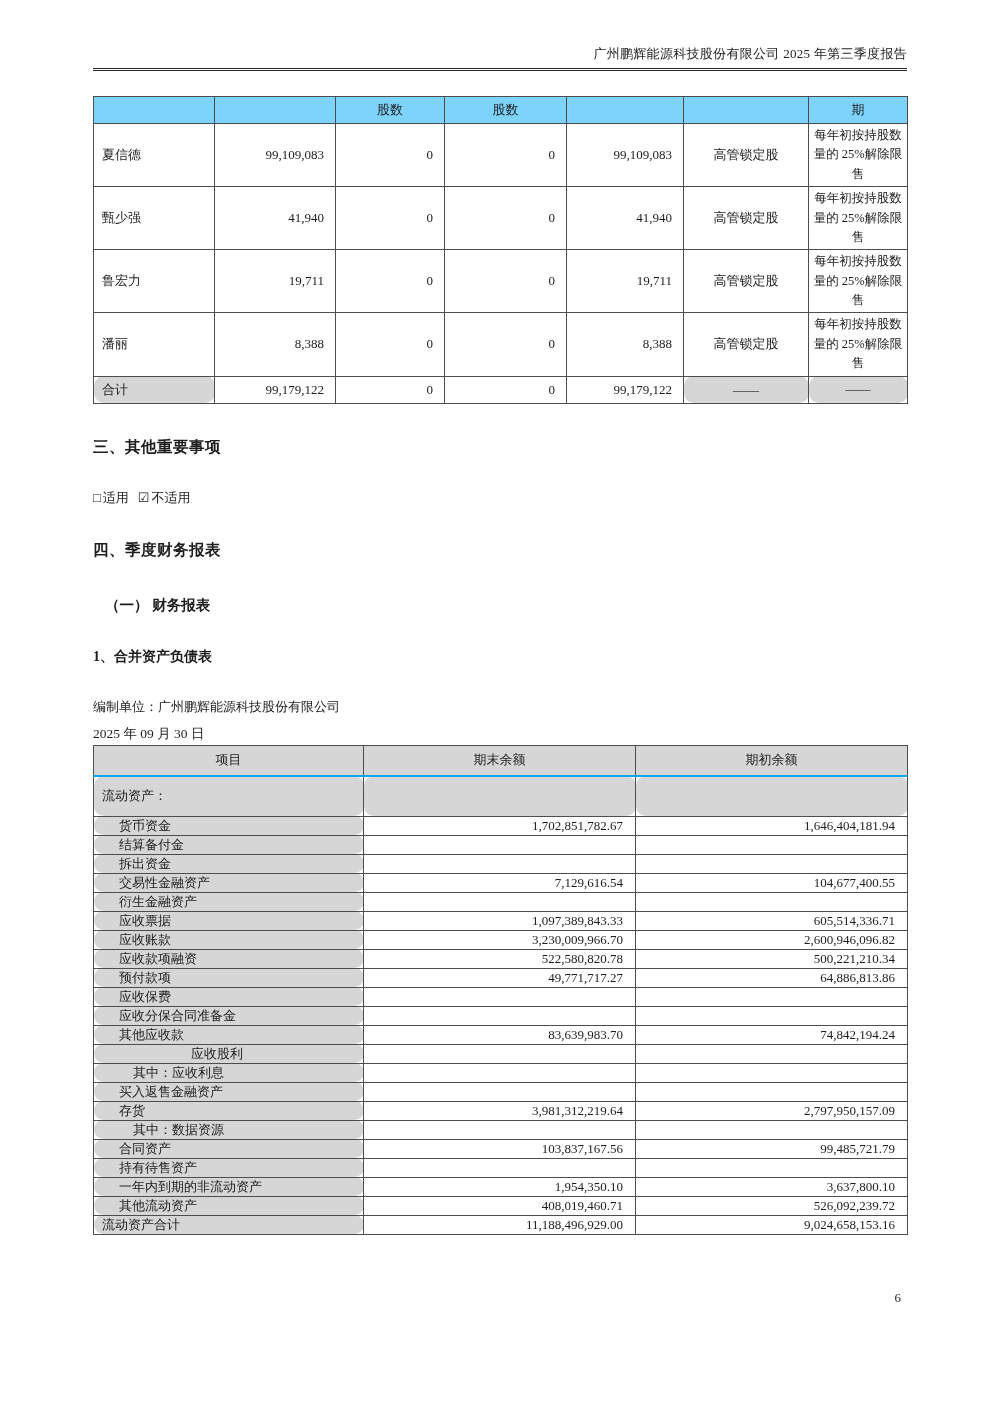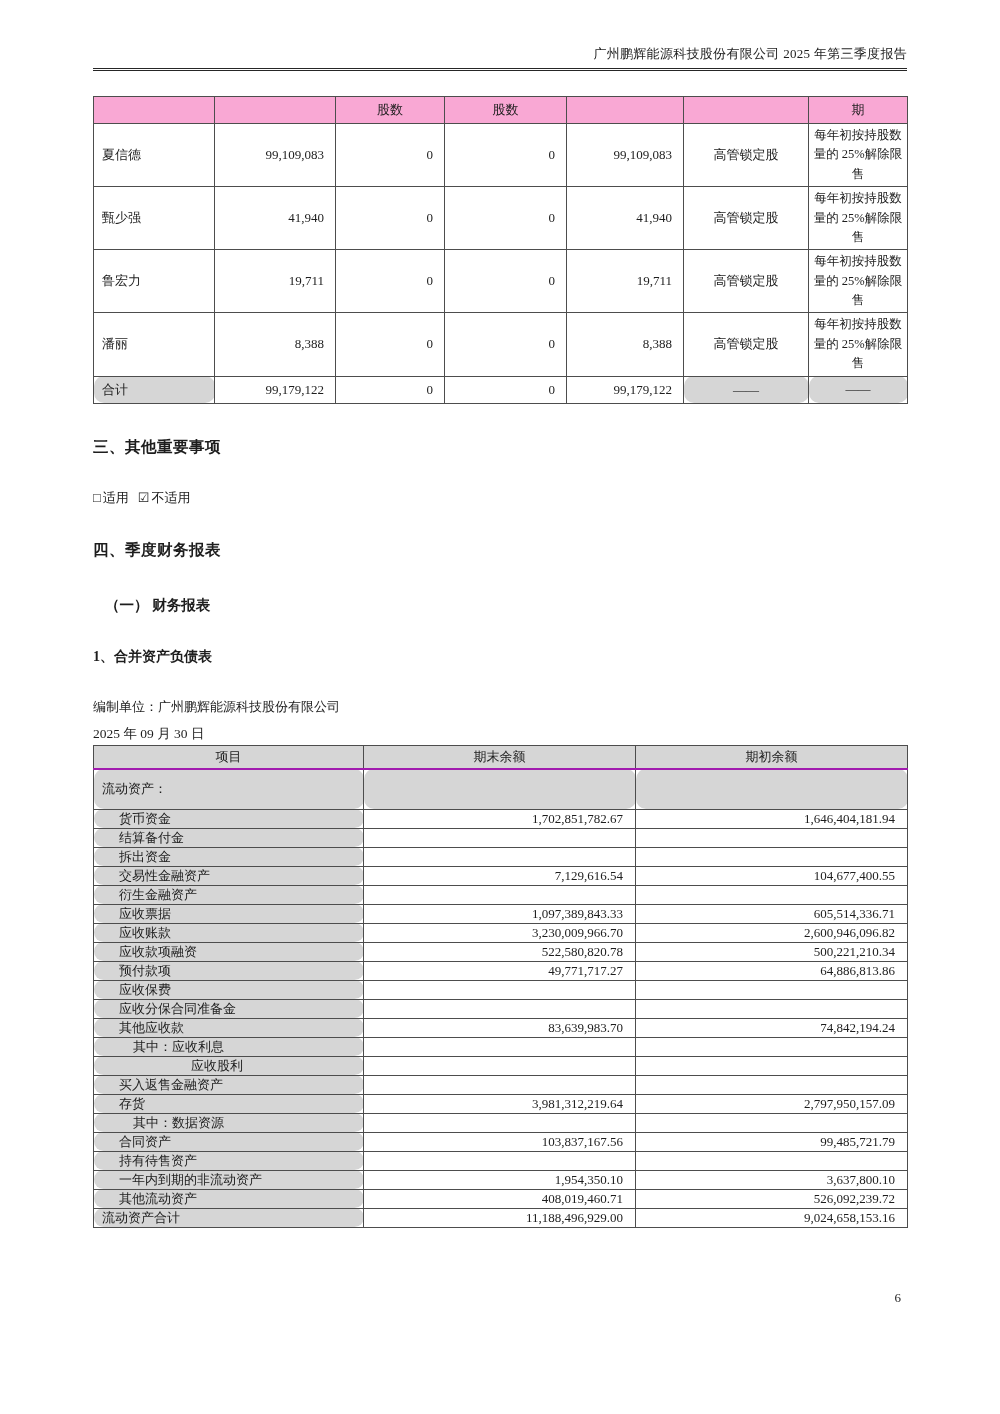--- a/index.html
+++ b/index.html
@@ -19,42 +19,42 @@
   .report-header { padding-top: 45px; text-align: right; font-size: 13px; letter-spacing: .3px; }
   .header-rule { margin-top: 5px; border-bottom: 3px double #262626; height: 0; }
 
   
   table { border-collapse: collapse; width: 100%; table-layout: fixed; }
   td, th { border: 1px solid #4d4d4d; font-weight: normal; overflow: hidden; }
   .shaded { background: #d6d6d6; border-radius: 10px; }
 
   
   .t1 { margin-top: 25px; font-size: 13px; }
-  .t1 thead th { height: 27px; background: #f9a8d4; text-align: center; }
+  .t1 thead th { height: 27px; background: #7dd3fc; text-align: center; }
   .t1 tbody td { height: 60px; }
   .t1 td.name { text-align: left; padding-left: 8px; }
   .t1 td.num { text-align: right; padding-right: 11px; font-family: "Liberation Serif","DejaVu Serif",serif; border-radius: 16px; }
   .t1 td.center { text-align: center; }
   .t1 td.period { text-align: center; font-size: 12.5px; line-height: 1.55; padding: 2px 3px; }
   .t1 tr[data-name="lockup-table-total-row"] td { height: 27px; }
 
   
   .h-major { margin-top: 33px; font-size: 15.5px; font-weight: bold; letter-spacing: .5px; }
   .checkline { margin-top: 31px; font-size: 13px; }
   .checkline .box { display: inline-block; margin-right: 2px; }
   .checkline .gap { display: inline-block; width: 9px; }
   .h-sub { margin-top: 35px; margin-left: 12px; font-size: 14.5px; font-weight: bold; }
   .h-minor { margin-top: 33px; font-size: 14px; font-weight: bold; }
   .prepared { margin-top: 32px; font-size: 13px; }
   .date-line { margin-top: 9px; text-align: left; font-size: 13.5px; }
   .unit-line { margin-top: 4px; text-align: right; font-size: 13px; }
 
   
   .t2 { margin-top: 2px; font-size: 13px; }
-  .t2 thead th { height: 24px; background: #d6d6d6; text-align: center; border-bottom: 2px solid #a21caf; }
+  .t2 thead th { height: 31px; background: #d6d6d6; text-align: center; border-bottom: 2px solid #0ea5e9; }
   .t2 tbody td { height: 19px; }
   .t2 tr.section-row td { height: 40px; }
   .t2 td.item { text-align: left; }
   .t2 td.val { text-align: right; padding-right: 12px; }
   .t2 td.indent-0 { padding-left: 8px; }
   .t2 td.indent-1 { padding-left: 25px; }
   .t2 td.indent-2 { padding-left: 39px; }
   .t2 td.indent-3 { padding-left: 97px; }
 
   .page-number { position: absolute; top: 1290px; right: 99px; font-size: 13px; }
@@ -226,26 +226,26 @@
             <td class="item shaded indent-1" data-name="cell-item">应收分保合同准备金</td>
             <td class="val" data-name="cell-end"></td>
             <td class="val" data-name="cell-begin"></td>
           </tr>
           <tr data-name="balance-sheet-row">
             <td class="item shaded indent-1" data-name="cell-item">其他应收款</td>
             <td class="val" data-name="cell-end">83,639,983.70</td>
             <td class="val" data-name="cell-begin">74,842,194.24</td>
           </tr>
           <tr data-name="balance-sheet-row">
+            <td class="item shaded indent-3" data-name="cell-item">应收股利</td>
+            <td class="val" data-name="cell-end"></td>
+            <td class="val" data-name="cell-begin"></td>
+          </tr>
+          <tr data-name="balance-sheet-row">
             <td class="item shaded indent-2" data-name="cell-item">其中：应收利息</td>
-            <td class="val" data-name="cell-end"></td>
-            <td class="val" data-name="cell-begin"></td>
-          </tr>
-          <tr data-name="balance-sheet-row">
-            <td class="item shaded indent-3" data-name="cell-item">应收股利</td>
             <td class="val" data-name="cell-end"></td>
             <td class="val" data-name="cell-begin"></td>
           </tr>
           <tr data-name="balance-sheet-row">
             <td class="item shaded indent-1" data-name="cell-item">买入返售金融资产</td>
             <td class="val" data-name="cell-end"></td>
             <td class="val" data-name="cell-begin"></td>
           </tr>
           <tr data-name="balance-sheet-row">
             <td class="item shaded indent-1" data-name="cell-item">存货</td>

